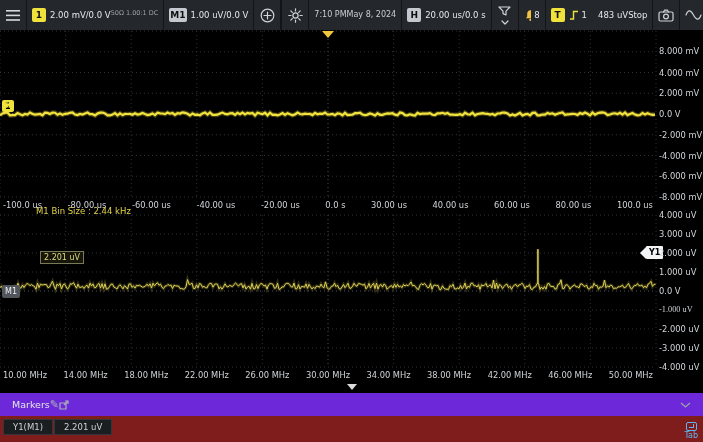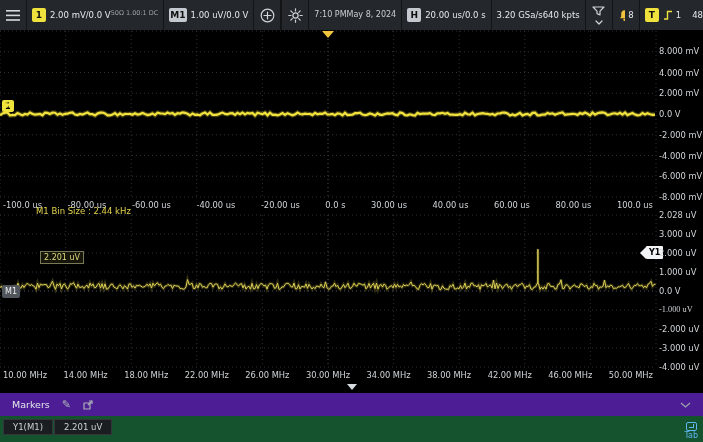--- a/index.html
+++ b/index.html
@@ -44,24 +44,24 @@
 
   .m1-flag{position:absolute;left:2px;top:70px;background:#51565c;color:#eef0f2;font-size:8px;height:13px;display:flex;align-items:center;padding:0 3px;border-radius:2px}
   .mkbox{position:absolute;left:40px;top:36px;font-size:8px;color:#ded87e;background:rgba(25,25,12,.85);border:1px solid #7a7a58;height:13px;display:flex;align-items:center;padding:0 3px}
   .y1flag{position:absolute;left:640px;top:31px;display:flex;align-items:center}
   .y1flag .notch{width:0;height:0;border-top:6.5px solid transparent;border-bottom:6.5px solid transparent;border-right:6px solid #f2f4f5}
   .y1flag .body{background:#f2f4f5;color:#000;font-weight:bold;font-size:8px;height:13px;display:flex;align-items:center;padding:0 3px;border-radius:1px}
 
   .expand-handle{position:absolute;left:347px;top:384px;width:0;height:0;border-left:5px solid transparent;border-right:5px solid transparent;border-top:6px solid #d8dcdf;cursor:pointer}
 
   
-  .markers-bar{position:absolute;left:0;top:393px;width:703px;height:23px;background:#4c1d95;display:flex;align-items:center;gap:12px;padding:0 12px;font-size:9.5px;color:#e4e7ea}
+  .markers-bar{position:absolute;left:0;top:393px;width:703px;height:23px;background:#6d28d9;display:flex;align-items:center;padding:0 12px;font-size:9.5px;color:#e4e7ea}
   .icon-btn{color:#aab0b6;font-size:11px;cursor:pointer;display:flex;align-items:center}
   .chev{margin-left:auto;cursor:pointer;display:flex;align-items:center}
-  .results-row{position:absolute;left:0;top:416px;width:703px;height:26px;background:#14532d;display:flex;align-items:flex-start;padding:3px 0 0 3px;gap:1px}
+  .results-row{position:absolute;left:0;top:416px;width:703px;height:26px;background:#7f1d1d;display:flex;align-items:flex-start;padding:3px 0 0 3px;gap:1px}
   .cell{background:#1b1e21;border:1px solid #33373c;font-size:8.5px;color:#ced2d6;height:16px;display:flex;align-items:center;padding:0 9px;white-space:nowrap}
   .tab-corner{position:absolute;right:5px;bottom:1px;display:flex;flex-direction:column;align-items:center;color:#5fb4f2;font-size:8px;line-height:1.1;cursor:pointer}
   .tab-ic{width:11px;height:9px;border:1.2px solid #5fb4f2;border-radius:2px;margin-bottom:1px;position:relative}
   .tab-ic::after{content:"";position:absolute;left:2px;top:1px;width:4px;height:3px;border-bottom:1.2px solid #5fb4f2;border-right:1.2px solid #5fb4f2}
 </style>
 </head>
 <body>
 
 <div class="screen">
 
@@ -124,26 +124,20 @@
     </div>
 
     <div class="tb">
       <span class="badge b-gray">H</span>
       <div class="lines">
         <span>20.00 us/</span>
         <span>0.0 s</span>
       </div>
     </div>
 
-    <div class="tb">
-      <div class="lines">
-        <span>3.20 GSa/s</span>
-        <span>640 kpts</span>
-      </div>
-    </div>
 
     <div class="tb tb-icon">
       <svg width="13" height="10">
         <path d="M1 1 H12 L8 5.2 V9 L5 7.6 V5.2 Z" class="icon-stroke"></path>
       </svg>
       <svg width="8" height="5">
         <polyline points="1,1 4,4 7,1" class="icon-stroke"></polyline>
       </svg>
     </div>
 
@@ -271,21 +265,21 @@
         <polyline points="0.0,72.8 1.5,71.0 3.0,74.5 4.5,74.4 6.0,71.9 7.5,72.1 9.0,72.3 10.5,72.8 12.0,71.5 13.5,71.3 15.0,70.9 16.5,72.0 18.0,68.2 19.5,72.8 21.0,73.1 22.5,70.0 24.0,72.6 25.5,70.0 27.0,68.6 28.5,69.2 30.0,70.6 31.5,69.6 33.0,70.7 34.5,71.5 36.0,74.3 37.5,68.1 39.0,72.6 40.5,69.2 42.0,70.0 43.5,69.7 45.0,69.5 46.5,69.7 48.0,72.7 49.5,72.1 51.0,69.0 52.5,66.2 54.0,70.9 55.5,74.4 57.0,69.1 58.5,70.8 60.0,68.4 61.5,74.0 63.0,70.0 64.5,68.9 66.0,71.6 67.5,74.2 69.0,72.1 70.5,68.6 72.0,69.3 73.5,67.6 75.0,70.6 76.5,73.2 78.0,69.1 79.5,72.4 81.0,72.3 82.5,71.4 84.0,73.5 85.5,71.2 87.0,70.1 88.5,73.1 90.0,68.1 91.5,71.0 93.0,68.9 94.5,72.8 96.0,72.4 97.5,69.6 99.0,68.4 100.5,73.1 102.0,68.7 103.5,73.5 105.0,68.8 106.5,74.2 108.0,73.8 109.5,71.5 111.0,69.2 112.5,69.1 114.0,72.2 115.5,72.8 117.0,74.0 118.5,71.2 120.0,69.7 121.5,71.7 123.0,73.9 124.5,70.7 126.0,72.0 127.5,74.1 129.0,69.0 130.5,68.9 132.0,72.3 133.5,70.9 135.0,73.1 136.5,70.4 138.0,70.9 139.5,70.2 141.0,71.2 142.5,72.2 144.0,71.9 145.5,71.1 147.0,69.1 148.5,71.2 150.0,68.8 151.5,73.0 153.0,68.2 154.5,70.9 156.0,68.9 157.5,67.7 159.0,70.3 160.5,69.1 162.0,72.3 163.5,73.6 165.0,71.2 166.5,70.9 168.0,69.4 169.5,70.6 171.0,70.1 172.5,73.5 174.0,70.3 175.5,70.8 177.0,71.1 178.5,71.0 180.0,73.5 181.5,73.5 183.0,74.1 184.5,73.9 186.0,71.9 187.5,64.6 189.0,69.3 190.5,69.2 192.0,68.1 193.5,73.5 195.0,73.5 196.5,69.8 198.0,72.8 199.5,68.5 201.0,69.2 202.5,72.3 204.0,71.4 205.5,72.6 207.0,72.9 208.5,69.7 210.0,68.3 211.5,68.6 213.0,72.2 214.5,69.5 216.0,68.8 217.5,69.3 219.0,73.9 220.5,71.8 222.0,74.2 223.5,71.9 225.0,68.8 226.5,71.5 228.0,72.0 229.5,70.4 231.0,71.0 232.5,71.5 234.0,69.5 235.5,68.1 237.0,69.4 238.5,71.1 240.0,69.2 241.5,68.7 243.0,72.9 244.5,69.7 246.0,74.1 247.5,71.9 249.0,71.2 250.5,74.2 252.0,68.3 253.5,73.8 255.0,73.7 256.5,69.6 258.0,73.6 259.5,69.8 261.0,68.5 262.5,69.3 264.0,71.0 265.5,70.1 267.0,74.1 268.5,69.9 270.0,68.6 271.5,68.7 273.0,69.4 274.5,73.3 276.0,72.8 277.5,68.2 279.0,74.4 280.5,73.8 282.0,71.8 283.5,72.1 285.0,69.4 286.5,68.4 288.0,68.3 289.5,69.4 291.0,71.8 292.5,72.1 294.0,68.1 295.5,73.9 297.0,73.7 298.5,69.6 300.0,74.1 301.5,71.6 303.0,71.6 304.5,72.3 306.0,68.9 307.5,73.3 309.0,69.3 310.5,71.8 312.0,74.0 313.5,72.1 315.0,73.7 316.5,71.0 318.0,71.3 319.5,72.3 321.0,69.1 322.5,71.8 324.0,72.7 325.5,66.8 327.0,72.6 328.5,74.3 330.0,73.7 331.5,71.2 333.0,71.1 334.5,68.1 336.0,71.7 337.5,70.1 339.0,73.6 340.5,74.2 342.0,72.0 343.5,69.5 345.0,72.7 346.5,70.8 348.0,68.2 349.5,73.1 351.0,73.3 352.5,71.3 354.0,68.2 355.5,70.7 357.0,71.2 358.5,68.4 360.0,68.9 361.5,69.3 363.0,70.2 364.5,69.1 366.0,73.9 367.5,72.0 369.0,68.4 370.5,72.9 372.0,70.1 373.5,68.3 375.0,73.6 376.5,68.2 378.0,74.2 379.5,70.3 381.0,69.5 382.5,72.1 384.0,69.0 385.5,70.1 387.0,74.3 388.5,72.7 390.0,71.5 391.5,70.6 393.0,72.9 394.5,69.1 396.0,72.3 397.5,69.3 399.0,72.0 400.5,71.2 402.0,72.6 403.5,69.5 405.0,71.0 406.5,70.0 408.0,70.7 409.5,69.2 411.0,66.9 412.5,70.8 414.0,70.3 415.5,71.5 417.0,73.9 418.5,74.4 420.0,70.2 421.5,68.7 423.0,69.8 424.5,68.5 426.0,70.2 427.5,72.6 429.0,72.5 430.5,68.5 432.0,74.3 433.5,70.6 435.0,70.0 436.5,70.8 438.0,70.4 439.5,74.4 441.0,74.4 442.5,70.8 444.0,73.4 445.5,74.1 447.0,74.2 448.5,74.4 450.0,70.5 451.5,71.7 453.0,69.2 454.5,73.9 456.0,74.0 457.5,73.0 459.0,73.8 460.5,70.4 462.0,73.7 463.5,72.1 465.0,68.1 466.5,73.9 468.0,71.1 469.5,72.4 471.0,68.3 472.5,68.1 474.0,70.9 475.5,70.7 477.0,72.0 478.5,69.7 480.0,74.4 481.5,69.8 483.0,70.9 484.5,70.2 486.0,68.4 487.5,72.1 489.0,70.6 490.5,69.9 492.0,73.1 493.5,65.0 495.0,73.8 496.5,68.0 498.0,73.5 499.5,69.4 501.0,70.6 502.5,73.6 504.0,71.5 505.5,69.7 507.0,69.2 508.5,72.7 510.0,71.2 511.5,74.3 513.0,71.4 514.5,70.1 516.0,69.5 517.5,71.9 519.0,69.9 520.5,69.7 522.0,68.2 523.5,70.2 525.0,73.7 526.5,71.1 528.0,71.7 529.5,69.6 531.0,74.2 532.5,74.3 534.0,72.1 535.5,71.9 537.0,68.6 537.9,68.6 537.9,34.2 537.9,68.6 538.5,68.7 540.0,74.4 541.5,72.0 543.0,74.1 544.5,71.6 546.0,74.1 547.5,68.8 549.0,68.4 550.5,71.3 552.0,71.4 553.5,71.5 555.0,74.1 556.5,73.9 558.0,69.3 559.5,69.0 561.0,64.7 562.5,73.5 564.0,73.7 565.5,70.2 567.0,69.7 568.5,71.1 570.0,74.2 571.5,71.9 573.0,71.0 574.5,69.8 576.0,71.8 577.5,71.8 579.0,72.9 580.5,68.9 582.0,68.9 583.5,70.7 585.0,71.6 586.5,70.0 588.0,73.7 589.5,74.1 591.0,71.6 592.5,72.6 594.0,68.3 595.5,70.7 597.0,70.5 598.5,74.3 600.0,71.9 601.5,72.3 603.0,71.3 604.5,65.0 606.0,72.7 607.5,70.7 609.0,72.2 610.5,70.1 612.0,70.6 613.5,73.7 615.0,73.0 616.5,73.3 618.0,71.9 619.5,71.8 621.0,71.2 622.5,70.2 624.0,72.7 625.5,72.4 627.0,70.4 628.5,68.5 630.0,72.0 631.5,74.2 633.0,72.2 634.5,70.3 636.0,70.6 637.5,68.6 639.0,70.7 640.5,70.7 642.0,70.1 643.5,72.7 645.0,71.0 646.5,72.9 648.0,69.2 649.5,68.3 651.0,66.3 652.5,71.4 654.0,69.3 655.5,69.4" fill="none" stroke="#ddd054" stroke-width="1"></polyline>
       </svg>
     <div class="m1-flag">M1</div>
     <div class="mkbox">2.201 uV</div>
     <div class="y1flag">
       <i class="notch"></i>
       <span class="body">Y1</span>
     </div>
   </div>
   <div class="ylab" id="g2y">
-      <span style="position: absolute; left: 0px; top: -5px; white-space: nowrap;">2.028 uV</span>
+      <span style="position: absolute; left: 0px; top: -5px; white-space: nowrap;">4.000 uV</span>
       <span style="position: absolute; left: 0px; top: 14px; white-space: nowrap;">3.000 uV</span>
       <span style="position: absolute; left: 0px; top: 33px; white-space: nowrap;">2.000 uV</span>
       <span style="position: absolute; left: 0px; top: 52px; white-space: nowrap;">1.000 uV</span>
       <span style="position: absolute; left: 0px; top: 71px; white-space: nowrap;">0.0 V</span>
       <span style="position: absolute; left: 0px; top: 90px; white-space: nowrap; font-family: Liberation Serif, serif;">-1.000 uV</span>
       <span style="position: absolute; left: 0px; top: 109px; white-space: nowrap;">-2.000 uV</span>
       <span style="position: absolute; left: 0px; top: 128px; white-space: nowrap;">-3.000 uV</span>
       <span style="position: absolute; left: 0px; top: 147px; white-space: nowrap;">-4.000 uV</span>
     </div>
   <div class="xlab" id="g2x">

